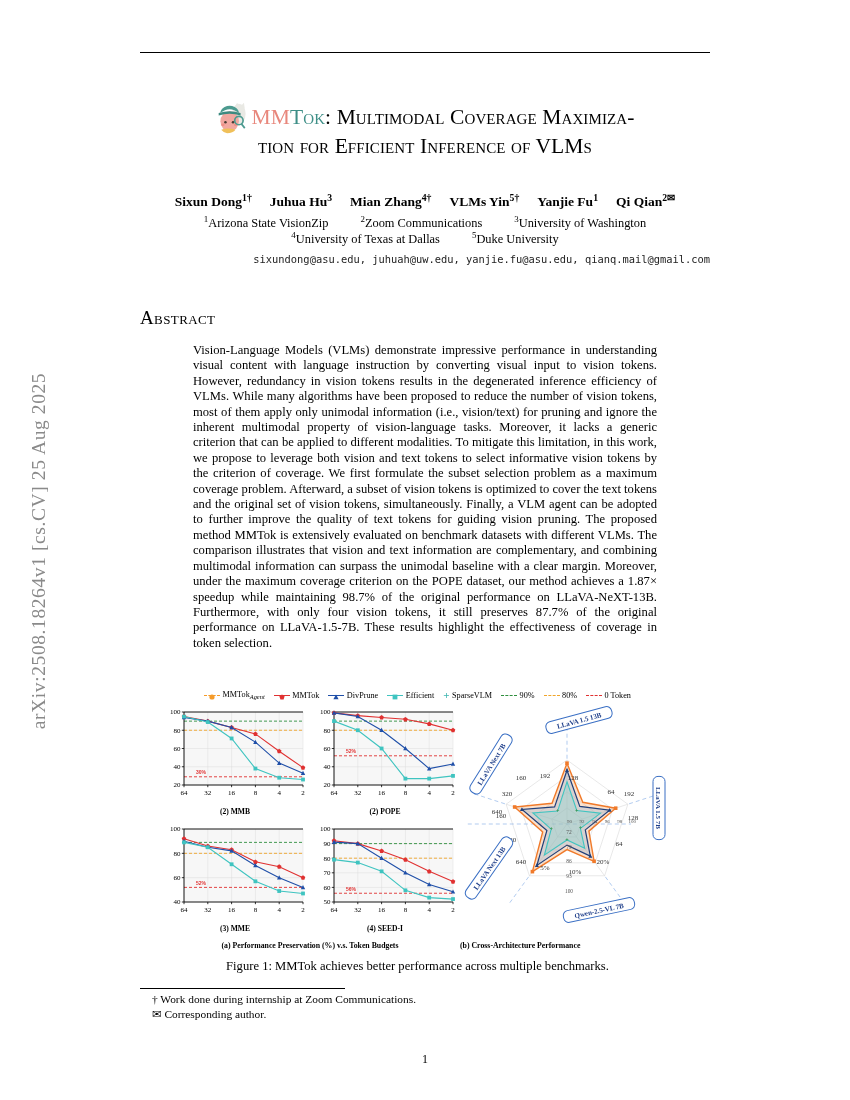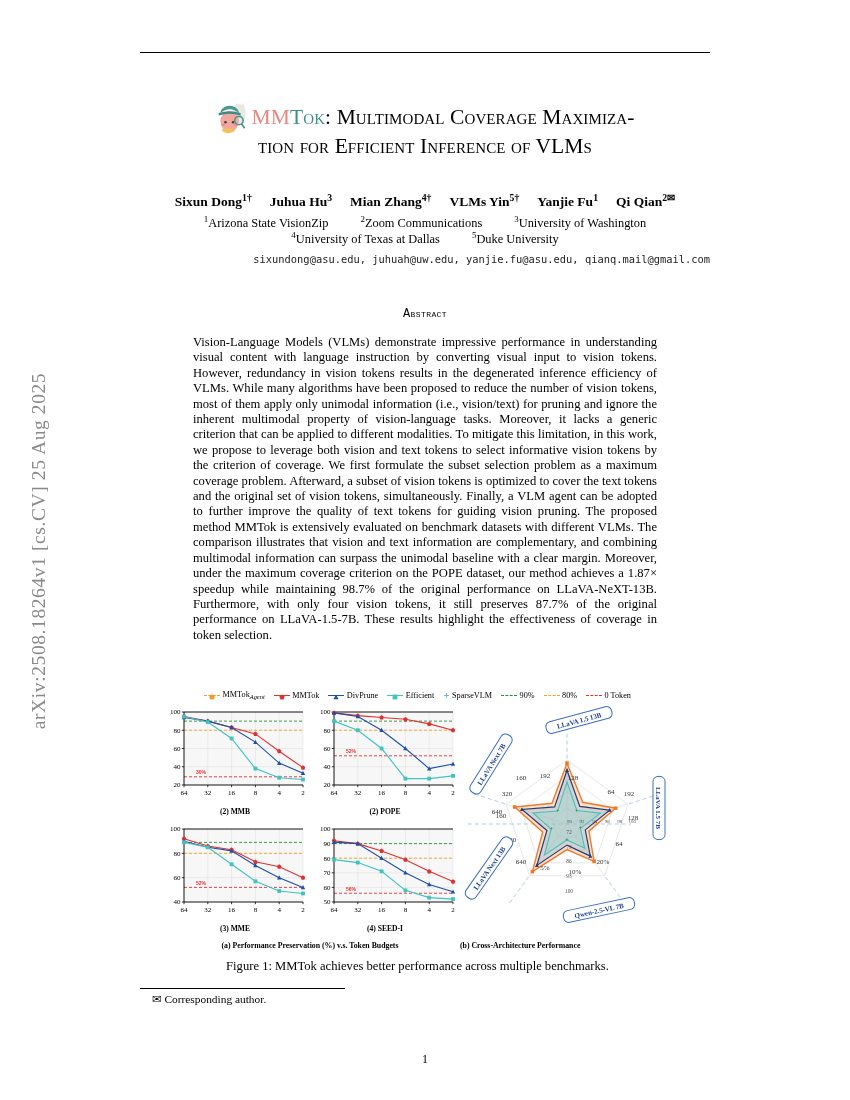--- a/index.html
+++ b/index.html
@@ -30,21 +30,21 @@
   
   .authors{margin-top:34px;text-align:center;font-size:13.5px;font-weight:bold;}
   .authors span.au{white-space:nowrap;margin:6px 9px;}
   sup{font-size:.72em;vertical-align:super;line-height:0;}
   .affil{margin-top:5px;text-align:center;font-size:12.4px;font-weight:normal;}
   .affil-row{display:block;line-height:16px;}
   .affil-row .a{margin:0 16px;white-space:nowrap;}
   .emails{margin-top:6px;text-align:right;font-family:"DejaVu Sans Mono",monospace;font-size:10.4px;color:#222;}
 
   
-  .abs-head{margin-top:42px;text-align:center;font-size:12px;font-variant:small-caps;letter-spacing:.4px;font-family:Liberation Mono, monospace;}
+  .abs-head{margin-top:42px;font-size:19px;font-variant:small-caps;letter-spacing:.4px;}
   .abs-body{margin:14px auto 0 auto;width:464px;font-size:12.6px;line-height:15.4px;text-align:justify;text-justify:inter-word;hyphens:auto;}
 
   
   .figure{position:absolute;left:160px;top:690px;width:515px;}
   .legend{display:flex;justify-content:center;align-items:center;gap:9px;font-size:8.2px;white-space:nowrap;}
   .lg{display:flex;align-items:center;gap:2.5px;}
   .lg .ln{display:inline-block;width:16px;height:0;border-top:1.4px solid #000;position:relative;}
   .lg .ln.dash{border-top-style:dashed;}
   .lg .mk{position:absolute;left:5px;top:-3px;width:6px;height:6px;}
   .lg .plus{font-size:11px;line-height:8px;color:#3fb6b0;font-weight:bold;}
@@ -533,17 +533,18 @@
     <div class="fig-captions">
       <div class="fc-a">(a) Performance Preservation (%) v.s. Token Budgets</div>
       <div class="fc-b">(b) Cross-Architecture Performance</div>
     </div>
 
     <div class="fig-caption">Figure 1: MMTok achieves better performance across multiple benchmarks.</div>
   </div>
 
   <div class="fn-rule"></div>
   <div class="footnotes">
+    <div>† Work done during internship at Zoom Communications.</div>
     <div>✉ Corresponding author.</div>
   </div>
 
   <div class="pageno">1</div>
 </div>
 
 </body></html>

